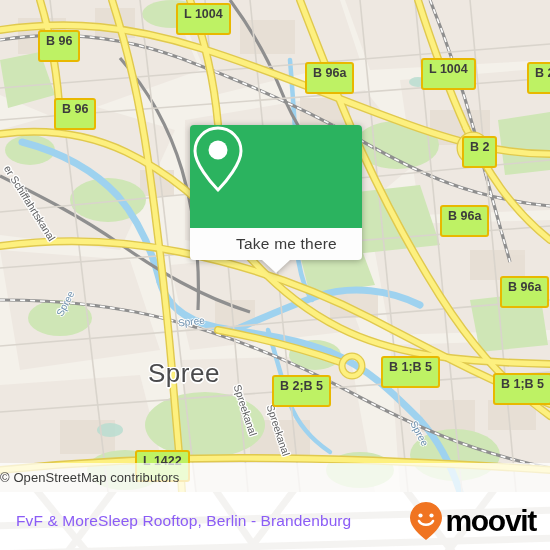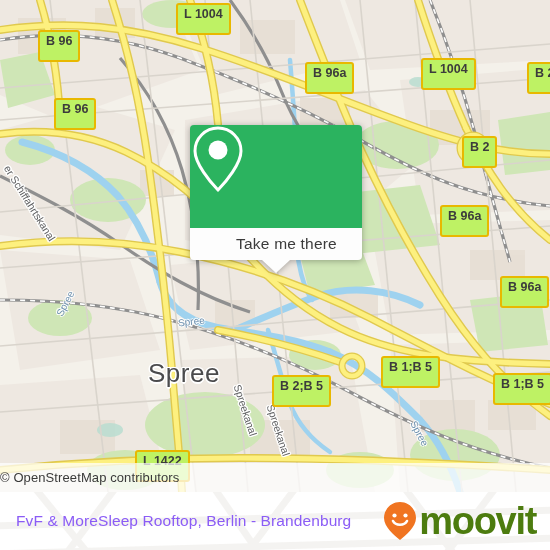--- a/index.html
+++ b/index.html
@@ -96,21 +96,21 @@
     position:absolute;left:16px;top:0;height:58px;
     display:flex;align-items:center;
     font-size:15.5px;color:#8b5cf6;letter-spacing:.1px;
     white-space:nowrap;
   }
   #brand{
     position:absolute;right:14px;top:0;height:58px;
     display:flex;align-items:center;gap:2px;
   }
   #brand-name{
-    font-size:38px;font-weight:bold;color:#4d7c0f;letter-spacing:-1.3px;
+    font-size:30px;font-weight:bold;color:#000000;letter-spacing:-1.3px;
     line-height:1;
   }
 </style>
 </head>
 <body>
 
 <div id="app">
 
   <div id="map">
     <svg width="550" height="492" viewBox="0 0 550 492">

